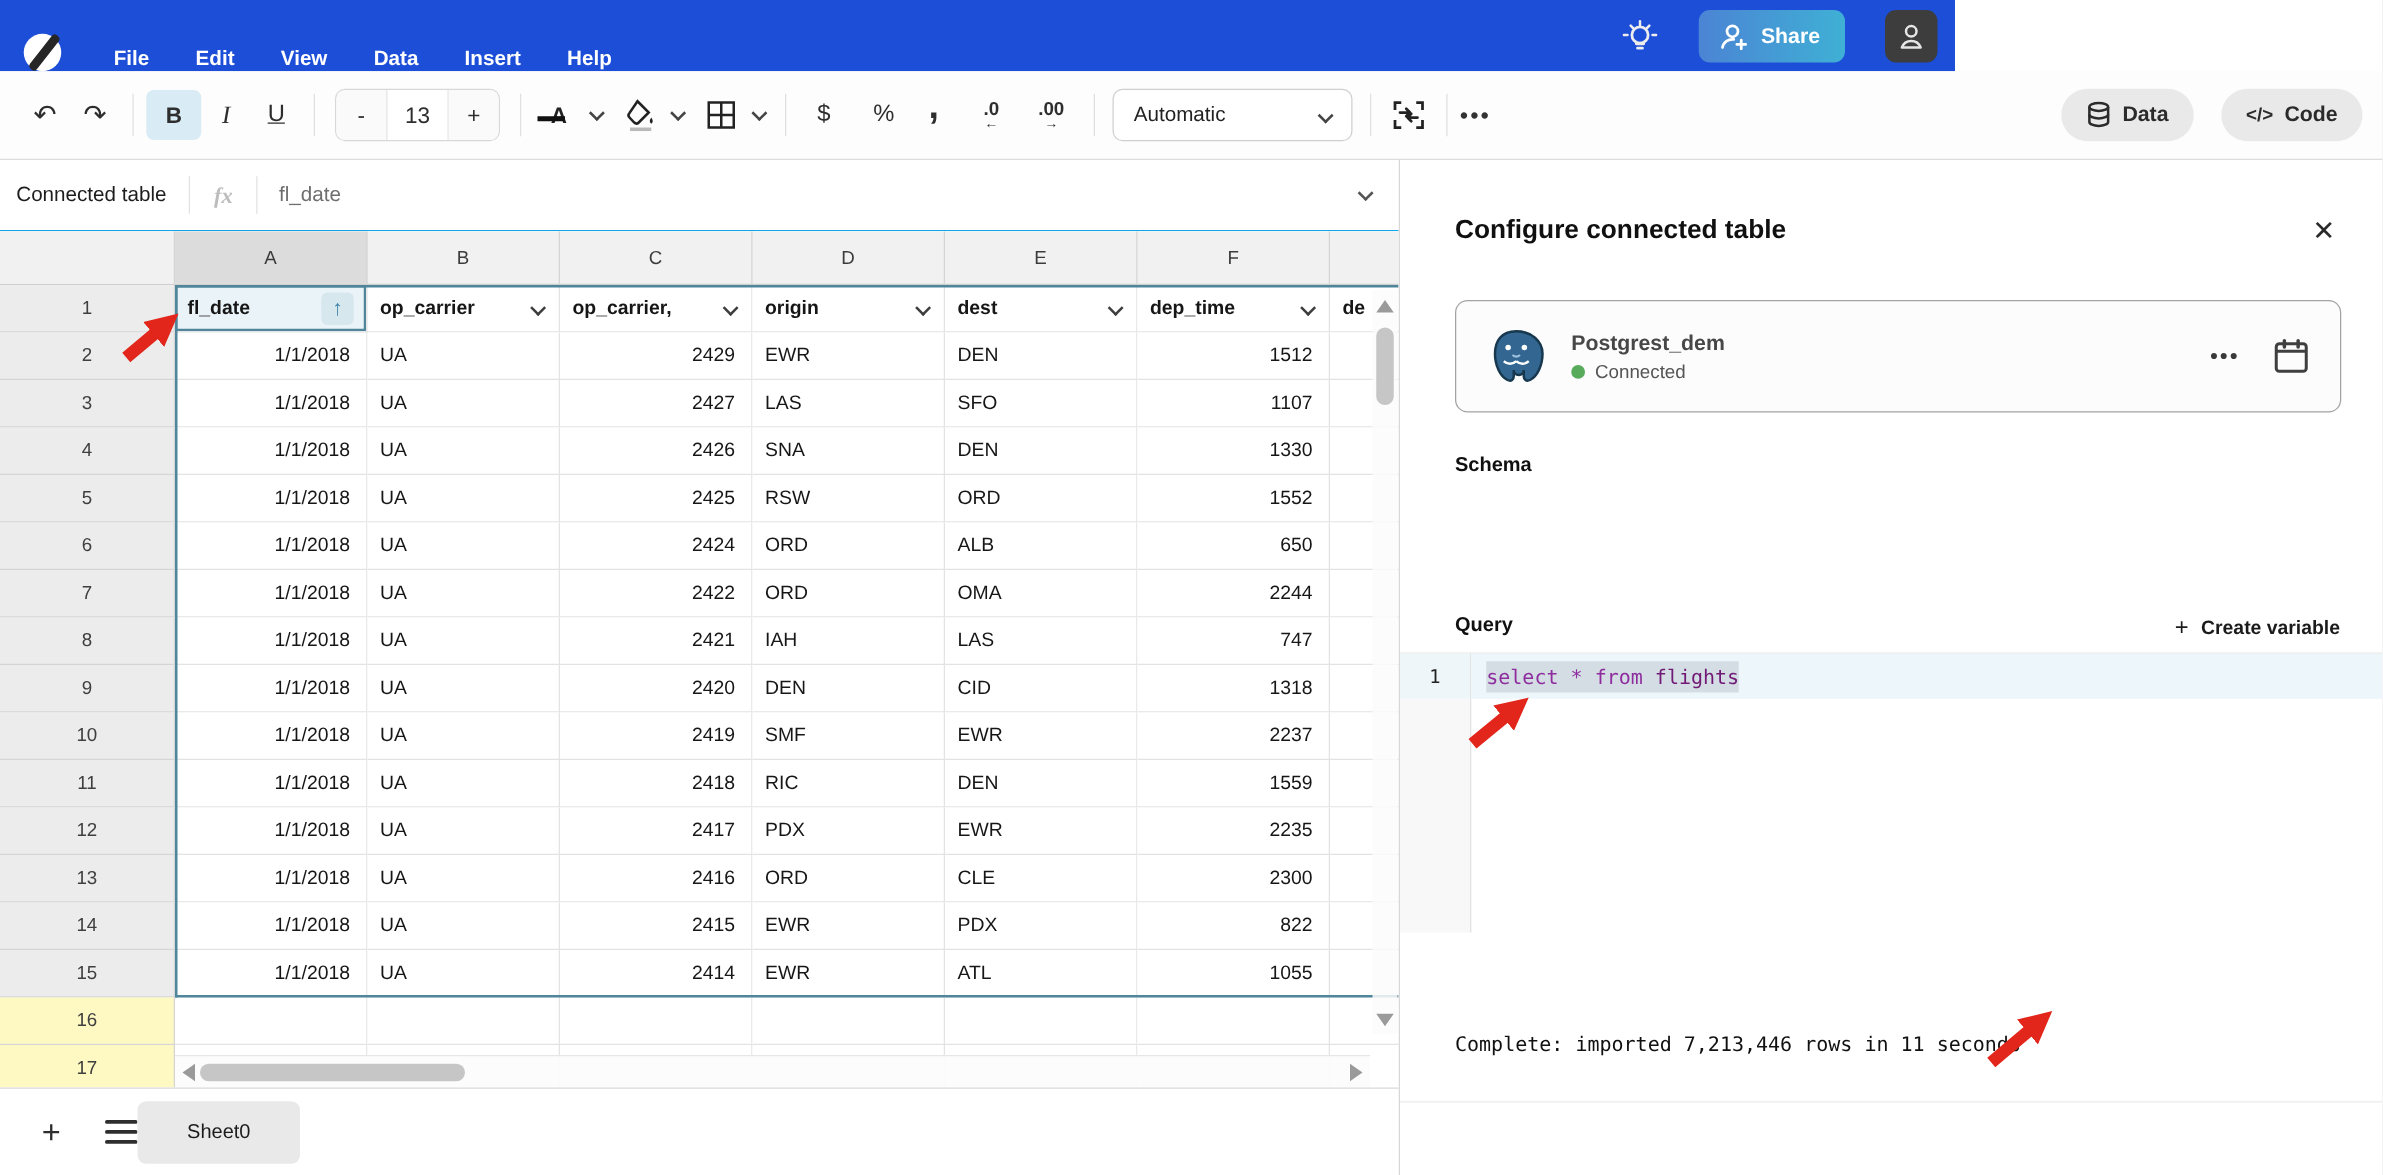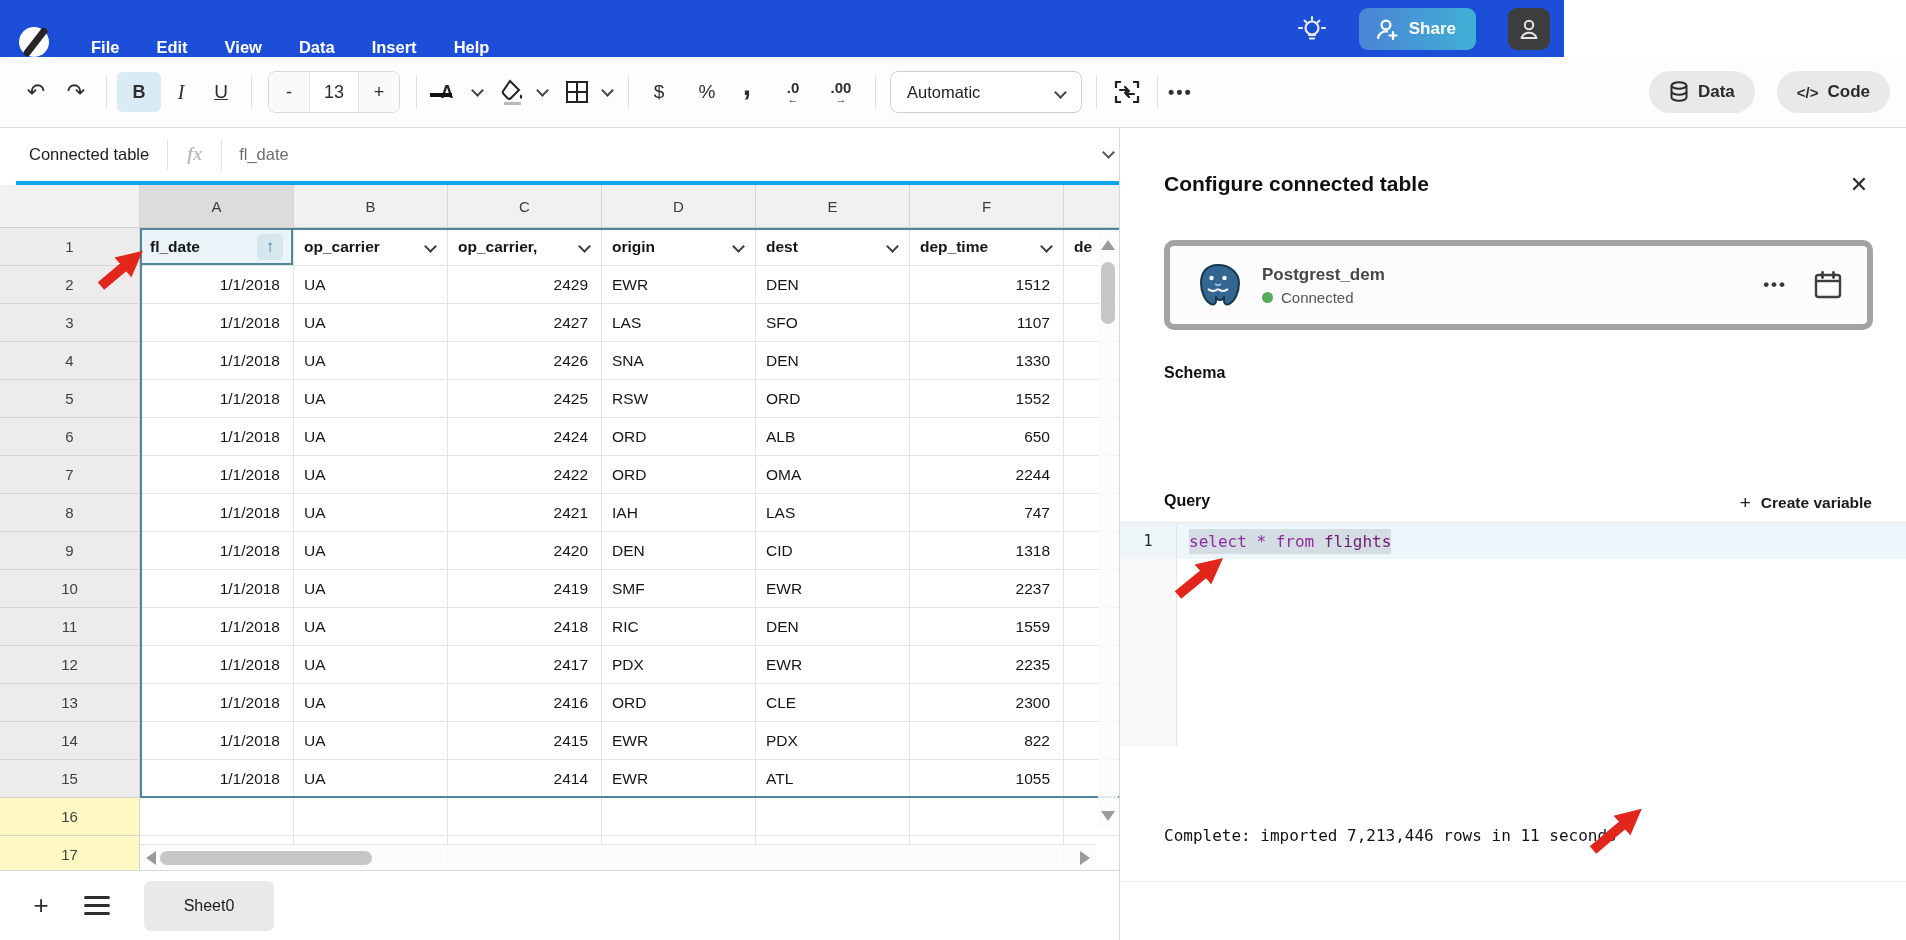--- a/index.html
+++ b/index.html
@@ -37,21 +37,21 @@
   .icon-letter { position:relative; font-weight:700; font-size:18px; color:#222; }
   .icon-letter .bar { position:absolute; left:-2px; bottom:-5px; width:22px; height:4px; background:#111; }
   .dec-icon { display:flex; flex-direction:column; align-items:center; line-height:1; font-size:15px; font-weight:700; color:#2e2e2e; }
   .dec-icon .arr { font-size:11px; margin-top:-1px; }
   .auto-select { height:42px; min-width:192px; border:1px solid #cfcfcf; border-radius:8px; display:flex; align-items:center; padding:0 16px; margin:0 4px; font-size:16.5px; color:#222; gap:60px; background:#fff; }
   .dots { font-size:18px; letter-spacing:2px; color:#333; font-weight:700; }
   .pill { height:42px; border-radius:21px; background:#e9e9e9; color:#2b2b2b; display:flex; align-items:center; gap:9px; padding:0 20px; font-size:17px; font-weight:600; }
   .toolbar .right-group { margin-left:auto; display:flex; gap:22px; }
 
   
-  .fbar { position:absolute; left:0; top:128px; width:1119px; height:57px; background:#fff; border-bottom:4px solid #0ea5e9; display:flex; align-items:center;margin-left:16px; }
+  .fbar { position:absolute; left:0; top:128px; width:1119px; height:57px; background:#fff; border-bottom:1px solid #0ea5e9; display:flex; align-items:center; }
   .fbar .ctx { font-size:16.5px; color:#1d1d1d; padding:0 18px 0 13px; }
   .fbar .sep { width:1px; height:30px; background:#e2e2e2; }
   .fbar .fx { font-style:italic; color:#bdbdbd; font-size:18px; font-weight:700; padding:0 19px; font-family:"Liberation Serif", serif; }
   .fbar .val { font-size:16.5px; color:#6e6e6e; padding-left:17px; flex:1; }
   .fbar .chev { border-color:#555; margin-right:22px; }
 
   
   .grid { position:absolute; left:0; top:185px; width:1119px; height:685px; background:#fff; overflow:hidden; }
   .letters { display:flex; height:43px; background:#f1f1f1; border-bottom:1px solid #cfcfcf; }
   .corner { width:140px; height:100%; border-right:1px solid #d5d5d5; background:#f1f1f1; }
@@ -81,29 +81,29 @@
   .hscroll { position:absolute; left:140px; top:659px; width:956px; height:26px; background:rgba(252,252,252,.92); border-top:1px solid #e6e6e6; display:flex; align-items:center; }
   .tri-left { width:0; height:0; border-top:7px solid transparent; border-bottom:7px solid transparent; border-right:10px solid #9a9a9a; margin-left:6px; }
   .tri-right { width:0; height:0; border-top:7px solid transparent; border-bottom:7px solid transparent; border-left:10px solid #9a9a9a; margin-left:auto; margin-right:6px; }
   .hthumb { width:212px; height:14px; background:#c6c6c6; border-radius:7px; margin-left:4px; }
 
   
   .bottombar { position:absolute; left:0; top:870px; width:1119px; height:70px; background:#fff; border-top:1px solid #d9d9d9; display:flex; align-items:center; }
   .bb-plus { font-size:26px; color:#2e2e2e; margin-left:24px; width:34px; text-align:center; }
   .bb-menu { display:flex; flex-direction:column; gap:5px; margin-left:26px; width:26px; }
   .bb-menu span { height:3px; background:#2e2e2e; border-radius:2px; }
-  .sheet-tab { margin-left:34px; height:50px; min-width:130px; background:#e9e9e9; border-radius:7px; display:flex; align-items:center; justify-content:center; font-size:16px; color:#1c1c1c; padding:0 24px; }
+  .sheet-tab { height:50px; min-width:130px; background:#e9e9e9; border-radius:7px; display:flex; align-items:center; justify-content:center; font-size:16px; color:#1c1c1c; padding:0 24px; }
   .status-group { margin-left:auto; display:flex; gap:26px; padding-right:14px; }
   .status-col { display:flex; flex-direction:column; align-items:flex-end; gap:3px; font-size:15.5px; color:#3d3d3d; line-height:1.4; }
 
   
   .panel { position:absolute; left:1119px; top:128px; width:787px; height:812px; background:#fff; border-left:1px solid #d8d8d8; }
   .p-title { position:absolute; left:44px; top:44px; font-size:21px; font-weight:700; color:#101010; }
   .p-close { position:absolute; right:32px; top:42px; font-size:22px; color:#2a2a2a; width:30px; height:30px; display:flex; align-items:center; justify-content:center; }
-  .conn-card { position:absolute; left:44px; top:112px; width:709px; height:90px; border:6px solid #a3a3a3; border-radius:10px; background:#fcfcfc; display:flex; align-items:center; padding:0 24px; }
+  .conn-card { position:absolute; left:44px; top:112px; width:709px; height:90px; border:1px solid #a3a3a3; border-radius:10px; background:#fcfcfc; display:flex; align-items:center; padding:0 24px; }
   .pg-logo { width:48px; height:48px; flex:0 0 auto; }
   .conn-text { margin-left:20px; display:flex; flex-direction:column; gap:4px; }
   .conn-name { font-size:17px; font-weight:700; color:#474747; }
   .conn-status { display:flex; align-items:center; gap:8px; font-size:15px; color:#555; }
   .green-dot { width:11px; height:11px; border-radius:50%; background:#57ab5a; }
   .conn-actions { margin-left:auto; display:flex; align-items:center; gap:26px; }
   .conn-dots { font-size:17px; letter-spacing:2px; color:#3a3a3a; font-weight:700; }
   .p-label { position:absolute; left:44px; font-size:16px; font-weight:700; color:#101010; }
   .schema-select { position:absolute; left:44px; top:267px; width:357px; height:56px; border:1px solid #d9d9d9; border-radius:10px; background:#fcfcfc; display:flex; align-items:center; justify-content:space-between; padding:0 20px; font-size:17px; color:#1f1f1f; }
   .schema-select .chev { border-color:#6d6d6d; }

